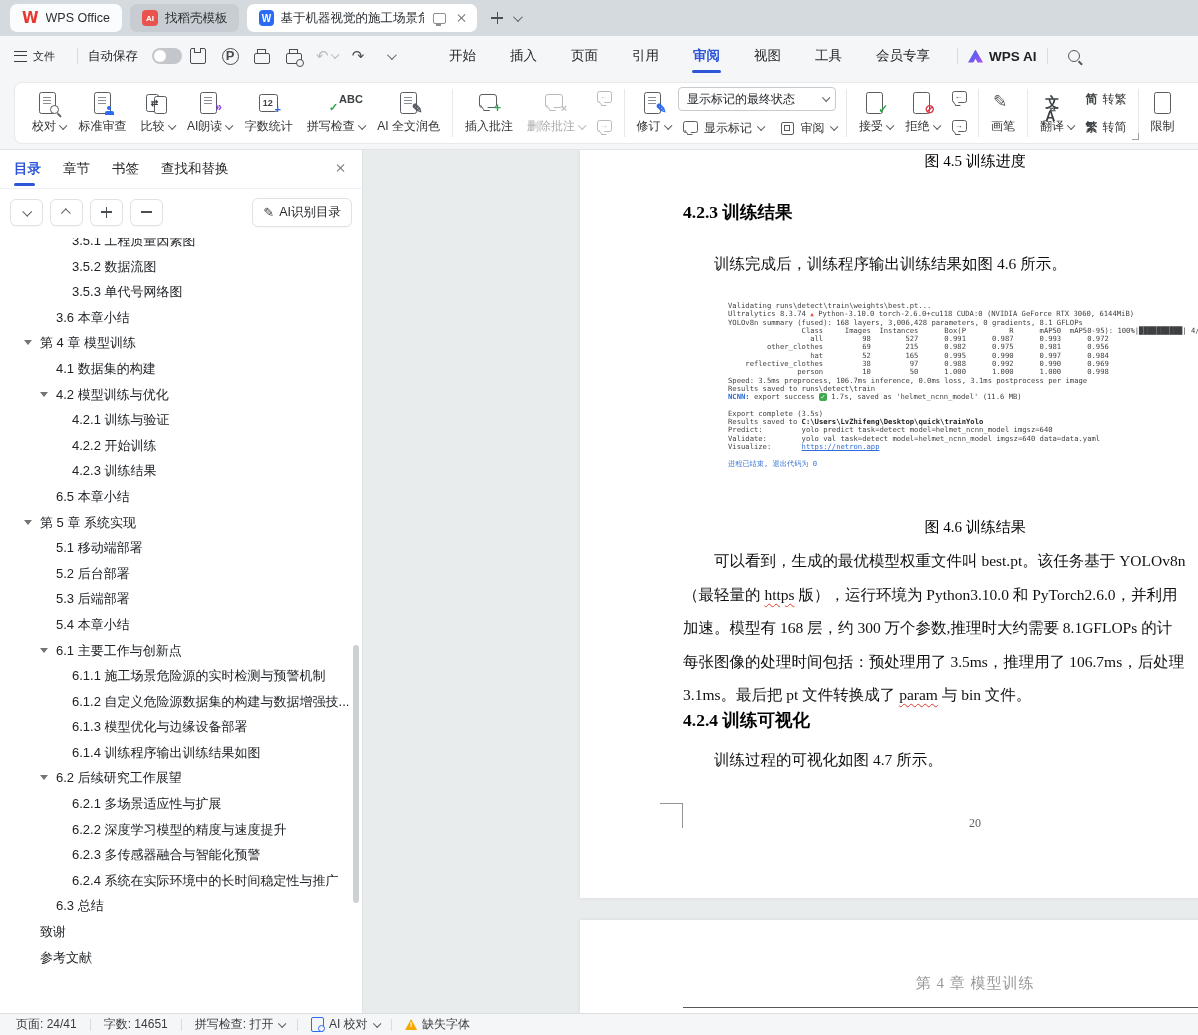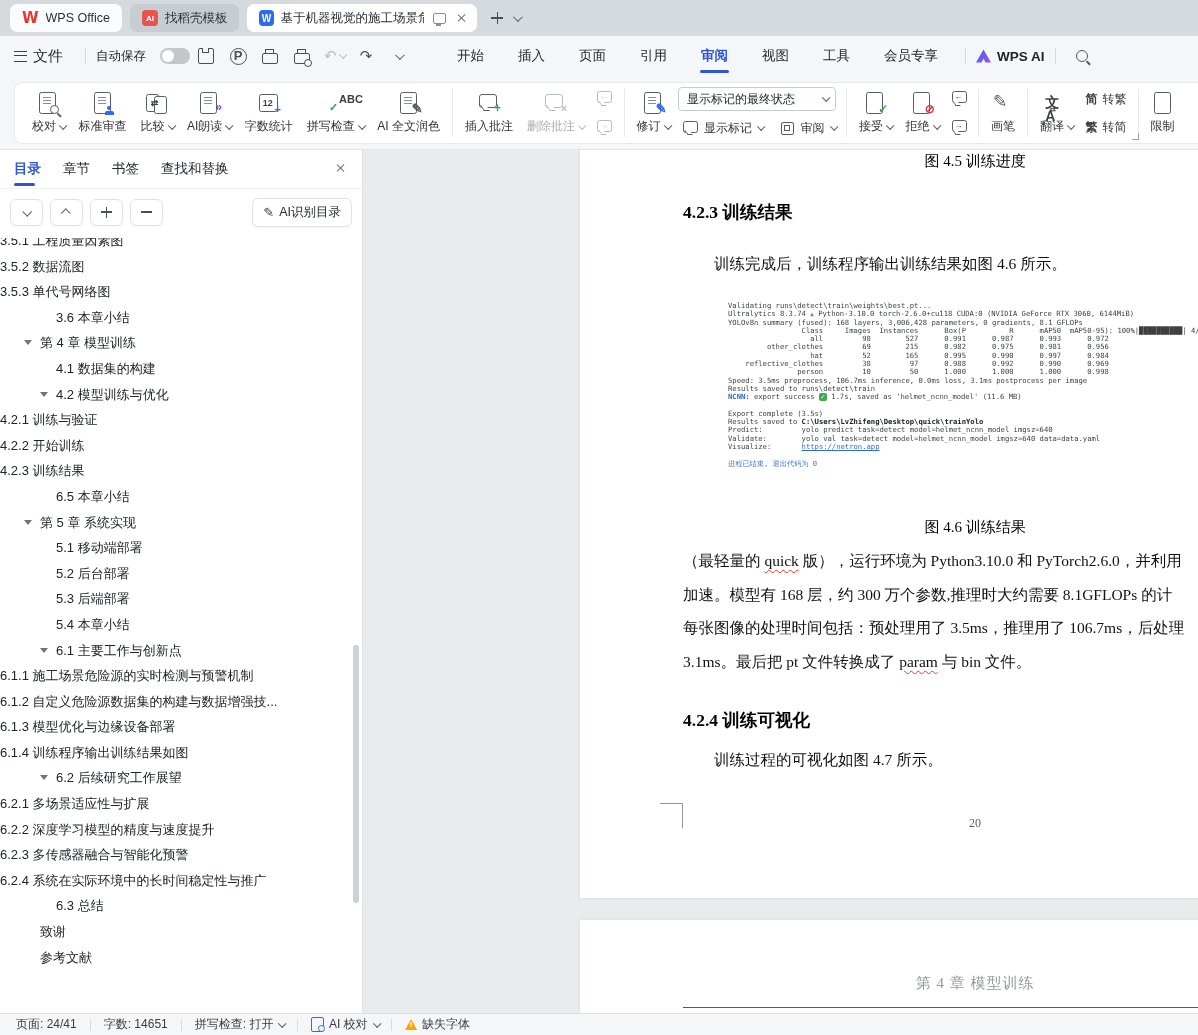--- a/index.html
+++ b/index.html
@@ -26,21 +26,21 @@
   .plus::before{content:"";position:absolute;left:5.3px;top:0;width:1.5px;height:12px;background:currentColor;}
   .plus::after{content:"";position:absolute;left:0;top:5.3px;width:12px;height:1.5px;background:currentColor;}
   .chv{display:inline-block;width:6px;height:6px;border-right:1.4px solid #5c6166;border-bottom:1.4px solid #5c6166;transform:rotate(45deg) translateY(-2px);}
   .chv.sm{width:4.5px;height:4.5px;}
   .tab-plus{margin:0 10px 0 6px;}
 
   
   .menubar{position:absolute;top:36px;left:0;right:0;height:40px;background:#f5f6f8;display:flex;align-items:center;padding-left:14px;box-sizing:border-box;}
   .hamb{width:13px;height:9px;border-top:1.5px solid #3c4043;border-bottom:1.5px solid #3c4043;position:relative;margin-right:6px;}
   .hamb::after{content:"";position:absolute;left:0;top:3px;width:13px;height:1.5px;background:#3c4043;}
-  .mfile{font-size:15px;color:#26282b;margin-right:12px;}
+  .mfile{font-size:11px;color:#26282b;margin-right:12px;}
   .msep{width:1px;height:16px;background:#d8dadd;margin:0 10px;}
   .autosave{font-size:12.5px;color:#26282b;display:flex;align-items:center;gap:14px;}
   .toggle{width:30px;height:16px;border-radius:8px;background:#c3c7cc;position:relative;}
   .toggle::after{content:"";position:absolute;left:2px;top:2px;width:12px;height:12px;border-radius:50%;background:#fff;}
   .mico{width:26px;height:24px;display:flex;align-items:center;justify-content:center;color:#4a4d52;margin:0 3px;border-radius:4px;font-size:15px;}
   .mico.dis{color:#b8bcc1;}
   .fico{width:14px;height:14px;border:1.5px solid currentColor;border-radius:2px;position:relative;}
   .fico.save::after{content:"";position:absolute;left:3px;top:-1px;width:5px;height:4px;border:1.5px solid currentColor;border-top:none;background:#f5f6f8;}
   .fico.printer{height:9px;margin-top:4px;}
   .fico.printer::before{content:"";position:absolute;left:2px;top:-5px;width:7px;height:3px;border:1.5px solid currentColor;border-bottom:none;}
@@ -101,21 +101,21 @@
   .pl{position:relative;width:11px;height:11px;color:#4a4f54;}
   .pl::before{content:"";position:absolute;left:4.8px;top:0;width:1.5px;height:11px;background:currentColor;}
   .pl::after{content:"";position:absolute;left:0;top:4.8px;width:11px;height:1.5px;background:currentColor;}
   .mn{width:11px;height:1.5px;background:#4a4f54;}
   .aibtn{margin-left:auto;height:27px;border:1px solid #e0e2e5;border-radius:6px;display:flex;align-items:center;gap:5px;padding:0 10px;font-size:12.5px;color:#26282b;background:#fff;box-shadow:0 1px 1px rgba(0,0,0,.03);}
   .pen-glyph{font-size:13px;color:#3c4043;}
   .toc-list{position:absolute;left:0;right:8px;top:88px;bottom:0;overflow:hidden;}
   .toc-item{height:25.6px;line-height:25.6px;font-size:13px;color:#212428;white-space:nowrap;overflow:hidden;position:relative;}
   .toc-item.lv1{padding-left:40px;}
   .toc-item.lv2{padding-left:56px;}
-  .toc-item.lv3{}
+  .toc-item.lv3{padding-left:72px;}
   .toc-item:first-child{margin-top:-10px;}
   .arr{position:absolute;top:10px;width:0;height:0;border-left:4px solid transparent;border-right:4px solid transparent;border-top:5px solid #70757a;}
   .lv1 .arr{left:24px;}
   .lv2 .arr{left:40px;}
   .toc-scroll{position:absolute;right:3px;top:495px;width:6px;height:258px;border-radius:3px;background:#ccd1d5;}
 
   
   .workspace{position:absolute;left:363px;top:150px;right:0;bottom:22px;background:#e8eced;overflow:hidden;}
   .page{position:absolute;left:217px;width:790px;background:#fff;box-shadow:0 0 4px rgba(0,0,0,.08);}
   .page1{top:0;height:748px;}
@@ -532,21 +532,22 @@
           <div class="cline"><span>Export complete (3.5s)</span></div>
           <div class="cline"><span>Results saved to </span><span class="bold">C:\Users\LvZhifeng\Desktop\quick\trainYolo</span></div>
           <div class="cline"><span>Predict:         yolo predict task=detect model=helmet_ncnn_model imgsz=640</span></div>
           <div class="cline"><span>Validate:        yolo val task=detect model=helmet_ncnn_model imgsz=640 data=data.yaml</span></div>
           <div class="cline"><span>Visualize:       </span><span class="link">https://netron.app</span></div>
           <div class="cline"><span></span></div>
           <div class="cline"><span class="exit">进程已结束, 退出代码为 0</span></div>
         </div>
       <div class="caption serif" style="top:368px;">图 4.6 训练结果</div>
       <div class="body-lines" id="body-lines">
-          <div class="bodyline"><span>（最轻量的 </span><span class="sq">quick</span><span> 版），运行环境为 Python3.10.0 和 PyTorch2.6.0，并利用</span></div>
+          <div class="bodyline"><span>　　可以看到，生成的最优模型权重文件叫 best.pt。该任务基于 YOLOv8n</span></div>
+          <div class="bodyline"><span>（最轻量的 </span><span class="sq">https</span><span> 版），运行环境为 Python3.10.0 和 PyTorch2.6.0，并利用</span></div>
           <div class="bodyline"><span>加速。模型有 168 层，约 300 万个参数,推理时大约需要 8.1GFLOPs 的计</span></div>
           <div class="bodyline"><span>每张图像的处理时间包括：预处理用了 3.5ms，推理用了 106.7ms，后处理</span></div>
           <div class="bodyline"><span>3.1ms。最后把 pt 文件转换成了 </span><span class="sq">param</span><span> 与 bin 文件。</span></div>
         </div>
       <div class="heading serif" style="top:558px;">4.2.4 训练可视化</div>
       <div class="para serif" style="top:600px;">　　训练过程的可视化如图 4.7 所示。</div>
       <div class="corner-mark"></div>
       <div class="pagenum serif">20</div>
     </div>
 

